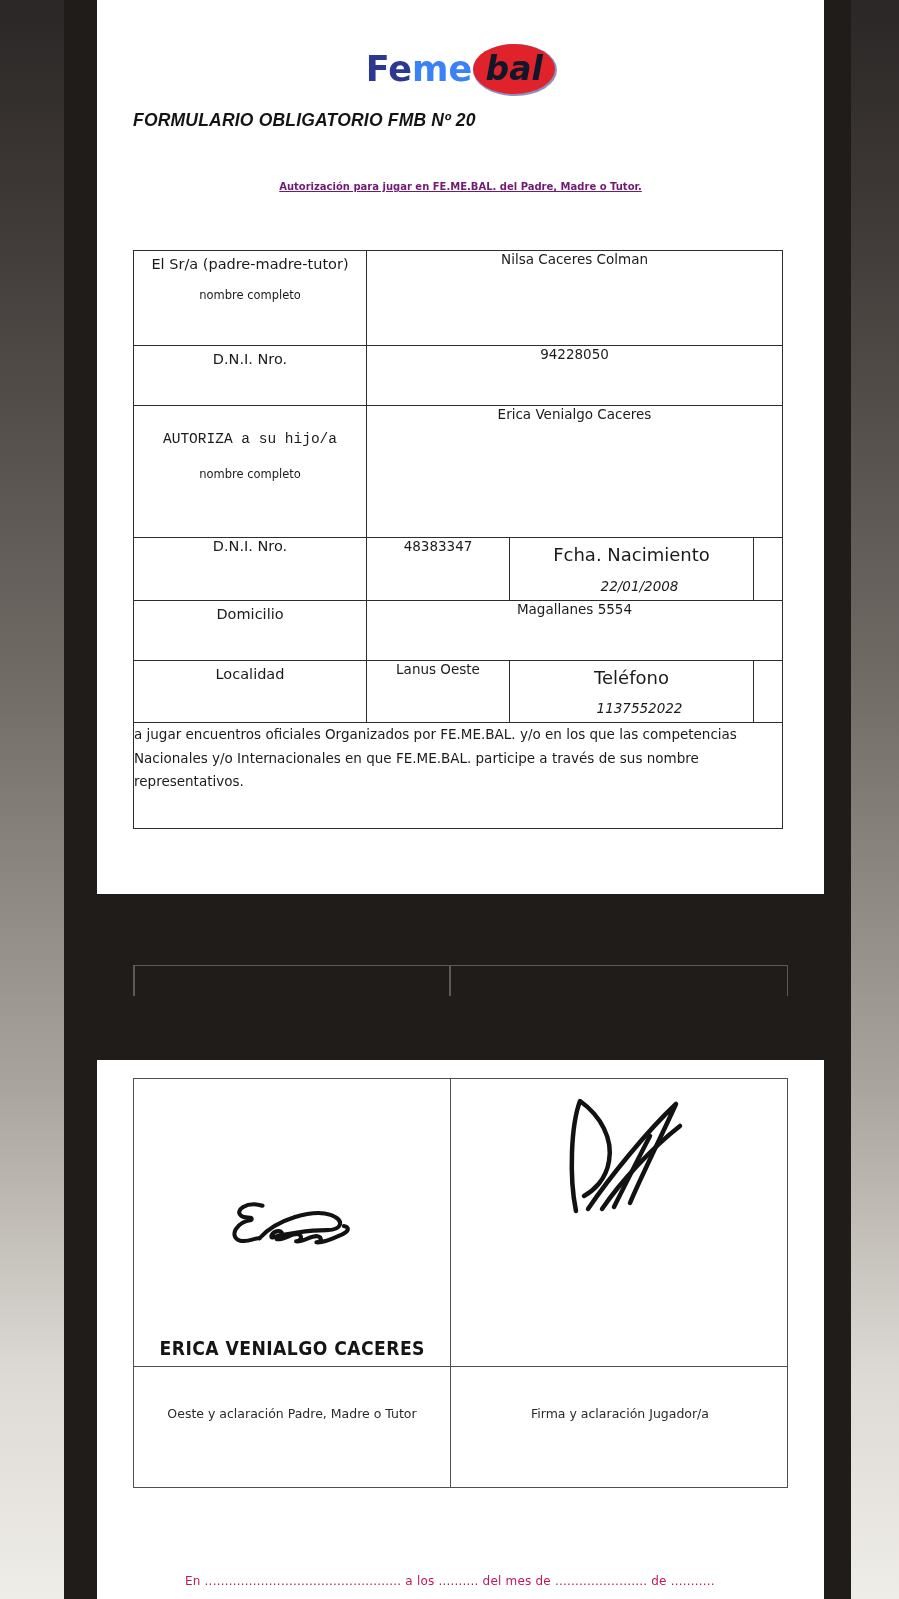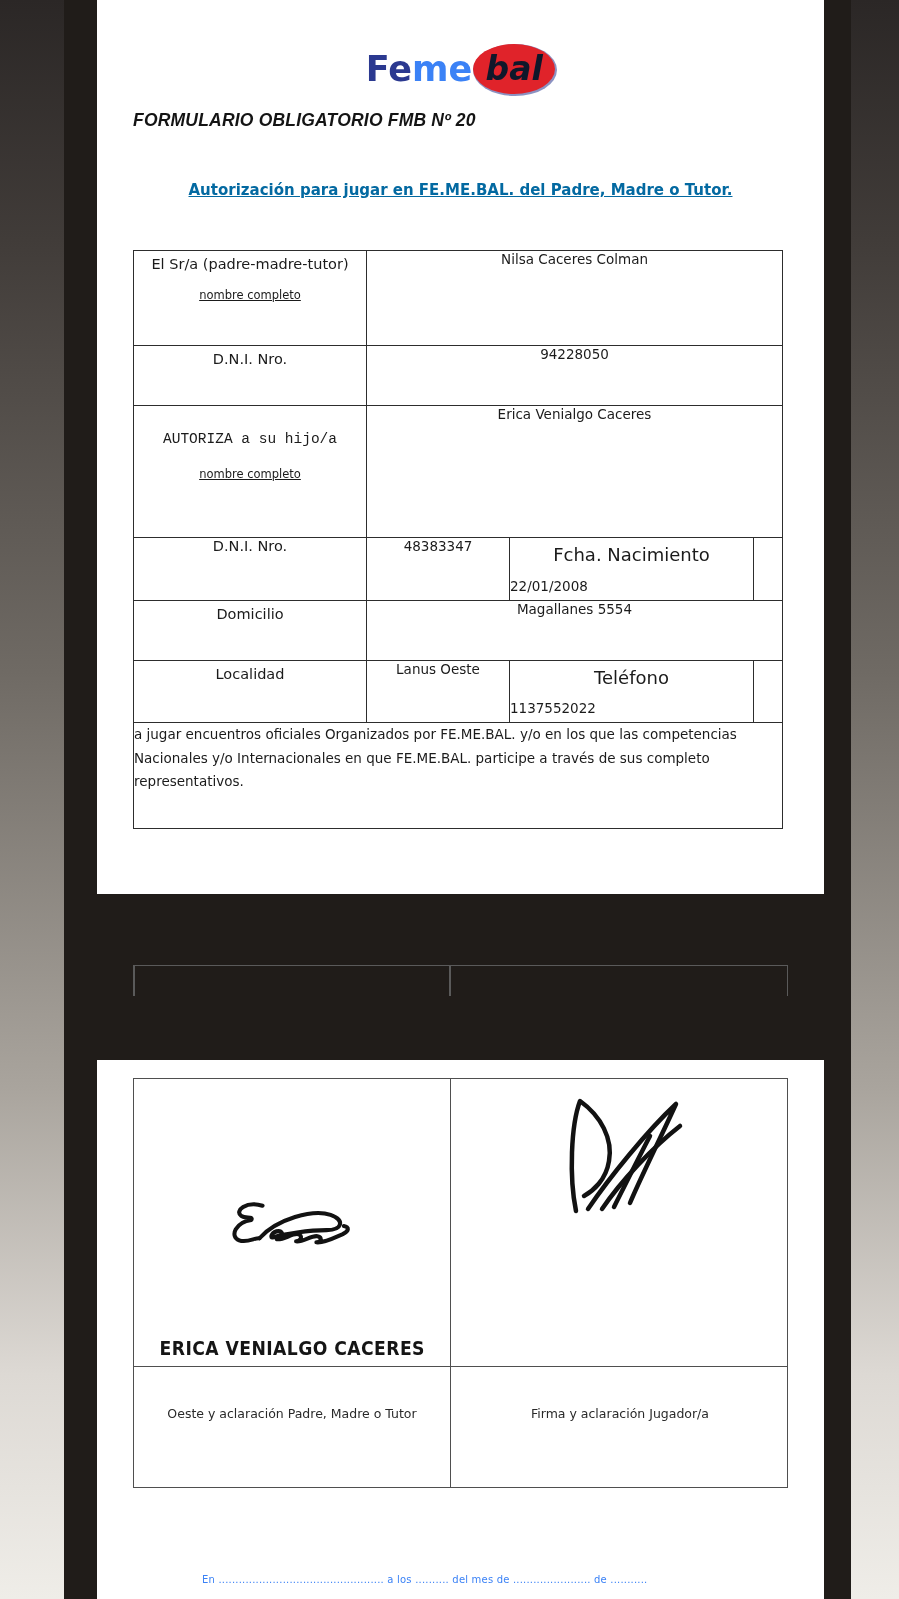--- a/index.html
+++ b/index.html
@@ -18,34 +18,34 @@
         font-weight:bold;font-size:35px;line-height:1;}
   .logo .fe{color:#2b3990;}
   .logo .me{color:#3b82f6;}
   .logo .oval{background:#e0232a;color:#0f172a;border-radius:50%;width:82px;height:50px;
         display:flex;align-items:center;justify-content:center;margin-left:1px;
         box-shadow:1px 1px 0 1px rgba(43,57,144,.55);font-style:italic;font-size:33px;padding-bottom:2px;box-sizing:border-box;}
 
   .form-title{position:absolute;left:36px;top:110px;font-family:"Liberation Sans",sans-serif;
         font-weight:bold;font-style:italic;font-size:17.5px;letter-spacing:.2px;color:#141414;}
   .auth-heading{position:absolute;top:181px;left:0;right:0;text-align:center;font-weight:bold;
-        font-size:15px;text-decoration:underline;color:#0369a1;}
+        font-size:10px;text-decoration:underline;color:#701a75;}
 
   
   table.main{position:absolute;left:36px;top:250px;width:649px;border-collapse:collapse;table-layout:fixed;}
   table.main td{border:1px solid #2d2d2d;padding:0;font-size:13.5px;color:#1b1b1b;vertical-align:top;}
   .lbl-main{text-align:center;padding-top:5px;font-size:14.5px;}
-  .lbl-sub{text-align:center;font-size:11.5px;margin-top:16px;text-decoration:underline;}
+  .lbl-sub{text-align:center;font-size:11.5px;margin-top:16px;}
   .lbl-sub.deep{margin-top:20px;}
   .lbl-main.deep{padding-top:25px;font-family:Liberation Mono, monospace;}
   td.vbottom{vertical-align:bottom;text-align:center;}
   td.vtop-center{vertical-align:top;text-align:center;padding-top:6px;}
   td.twoline{position:relative;}
   td.twoline .t{position:absolute;top:6px;left:0;right:0;text-align:center;font-size:18px;}
-  td.twoline .b{position:absolute;bottom:6px;left:0;right:0;}
+  td.twoline .b{position:absolute;bottom:6px;left:16px;right:0;text-align:center;font-style:italic;}
   td.clause{vertical-align:top;text-align:left;padding:1px 4px 0 2px;font-size:13.5px;line-height:1.75;}
 
   .note{position:absolute;top:872px;left:0;right:0;text-align:center;font-size:13px;color:#222;}
 
   .cont-table{position:absolute;left:36px;top:965px;width:655px;height:32px;border-top:1.5px solid #5a5a5a;}
   .cont-table .v{position:absolute;top:0;width:1.5px;height:30px;background:#5a5a5a;}
   .cont-table .v.l{left:0;}
   .cont-table .v.m{left:316px;}
   .cont-table .v.r{right:0;}
 
@@ -56,21 +56,21 @@
   .sig-left{position:absolute;left:0;top:0;width:316px;height:287px;display:flex;flex-direction:column;align-items:center;}
   .sig-left .sigwrap{flex:1;display:flex;align-items:center;justify-content:center;padding-top:30px;}
   .player-name{margin-bottom:6px;font-weight:bold;font-size:20px;letter-spacing:.5px;
         transform:scaleX(.86);transform-origin:center;white-space:nowrap;color:#151515;}
   .sig-right{position:absolute;left:317px;top:0;width:338px;height:287px;display:flex;justify-content:center;}
   .sig-right svg{margin-top:12px;margin-left:18px;}
   .sig-caption{position:absolute;top:287px;text-align:center;padding-top:40px;font-size:12.5px;color:#2a2a2a;}
   .sig-caption.left{left:0;width:316px;}
   .sig-caption.right{left:317px;width:338px;}
 
-  .date-line{position:absolute;left:88px;top:514px;font-size:10px;color:#3b82f6;letter-spacing:.2px;white-space:nowrap;margin-left:17px;}
+  .date-line{position:absolute;left:88px;top:514px;font-size:12px;color:#be185d;letter-spacing:.2px;white-space:nowrap;}
 </style>
 </head>
 <body>
 
 <div class="frame"></div>
 
 <div class="page" id="page1">
 
   <div class="logo">
     <span class="fe">Fe</span>
@@ -132,21 +132,21 @@
         <div class="lbl-main">Localidad</div>
       </td>
       <td class="vbottom" style="padding-bottom:7px">Lanus Oeste</td>
       <td class="twoline">
         <div class="t">Teléfono</div>
         <div class="b">1137552022</div>
       </td>
       <td></td>
     </tr>
     <tr style="height:106px">
-      <td class="clause" colspan="4">a jugar encuentros oficiales Organizados por FE.ME.BAL. y/o en los que las competencias Nacionales y/o Internacionales en que FE.ME.BAL. participe a través de sus completo representativos.</td>
+      <td class="clause" colspan="4">a jugar encuentros oficiales Organizados por FE.ME.BAL. y/o en los que las competencias Nacionales y/o Internacionales en que FE.ME.BAL. participe a través de sus nombre representativos.</td>
     </tr>
   </tbody>
     </table>
 
 
   <div class="cont-table">
     <div class="v l"></div>
     <div class="v m"></div>
     <div class="v r"></div>
   </div>

